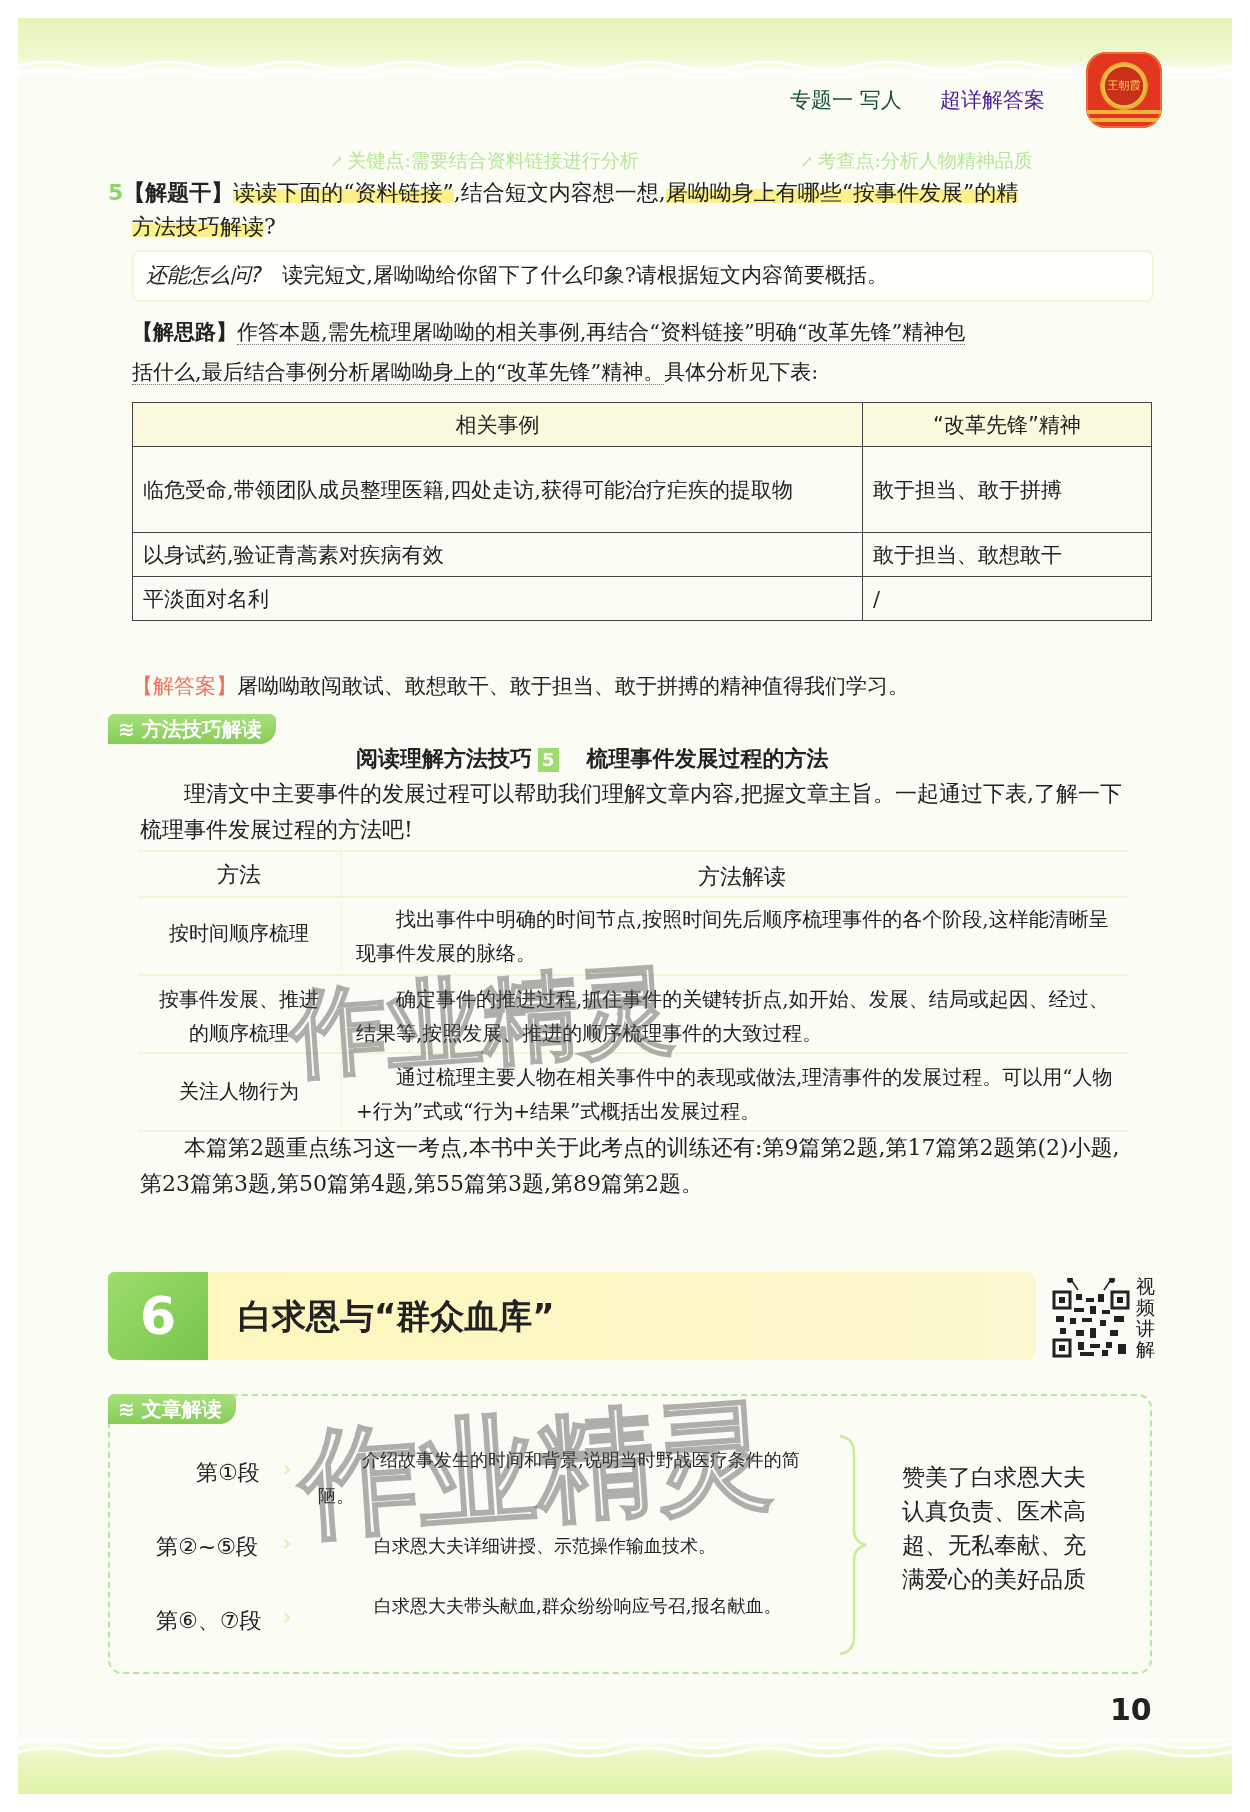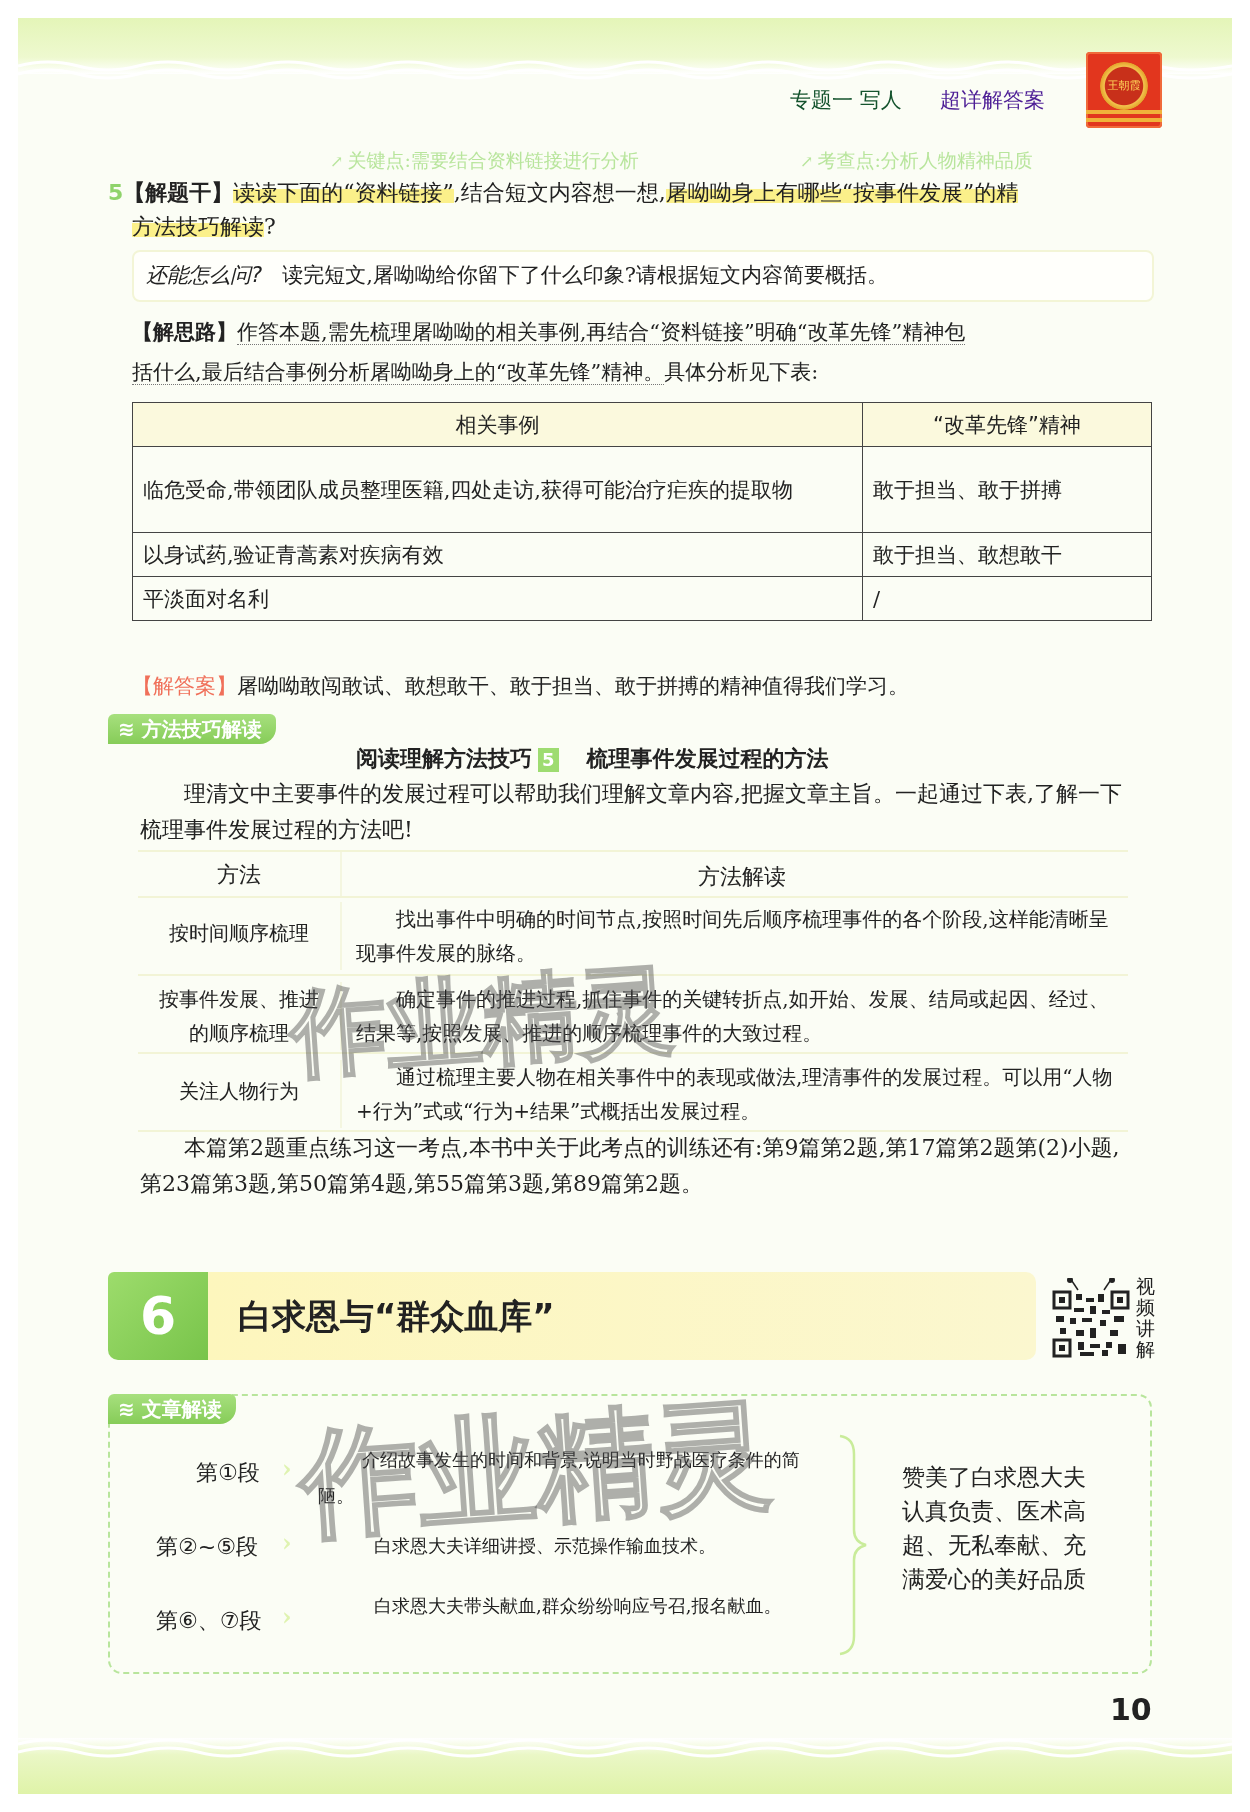--- a/index.html
+++ b/index.html
@@ -11,21 +11,21 @@
   .page-bg { position: absolute; left: 18px; top: 18px; width: 1214px; height: 1776px; background: #fbfdf5; }
   .band-top { position: absolute; left: 18px; top: 18px; width: 1214px; height: 56px;
     background: linear-gradient(180deg, #e4f5b8 0%, #eef9cf 70%, #ffffff 100%); }
   .band-bottom { position: absolute; left: 18px; top: 1738px; width: 1214px; height: 56px;
     background: linear-gradient(0deg, #dff3a8 0%, #eaf7c6 70%, #ffffff 100%); }
   .wave { position: absolute; left: 18px; width: 1214px; height: 26px; }
 
   
   .header-topic { position: absolute; left: 790px; top: 86px; font-size: 21px; color: #14532d; }
   .header-sub { position: absolute; left: 940px; top: 86px; font-size: 21px; color: #4c1d95; }
-  .logo { position: absolute; left: 1086px; top: 52px; width: 76px; height: 76px; border-radius: 4px;
+  .logo { position: absolute; left: 1086px; top: 52px; width: 76px; height: 76px; border-radius: 20px;
     background: #e2361e; box-shadow: inset 0 0 0 2px #f06a3a; overflow: hidden; }
   .logo .ring { position: absolute; left: 14px; top: 10px; width: 48px; height: 48px; border-radius: 50%;
     background: radial-gradient(circle, #c8301a 55%, #f2c14c 58%, #e4a42c 70%, #c8301a 72%); }
   .logo .txt { position: absolute; left: 0; top: 26px; width: 76px; text-align: center; font-size: 11px; color: #ffd75a; }
   .logo .stripe { position: absolute; left: 0; width: 76px; height: 4px; background: #f0b23a; }
 
   
   .hint { position: absolute; top: 148px; font-size: 19px; color: #b8e59c; }
   .hint .arrow { font-size: 16px; margin-right: 4px; }
 

